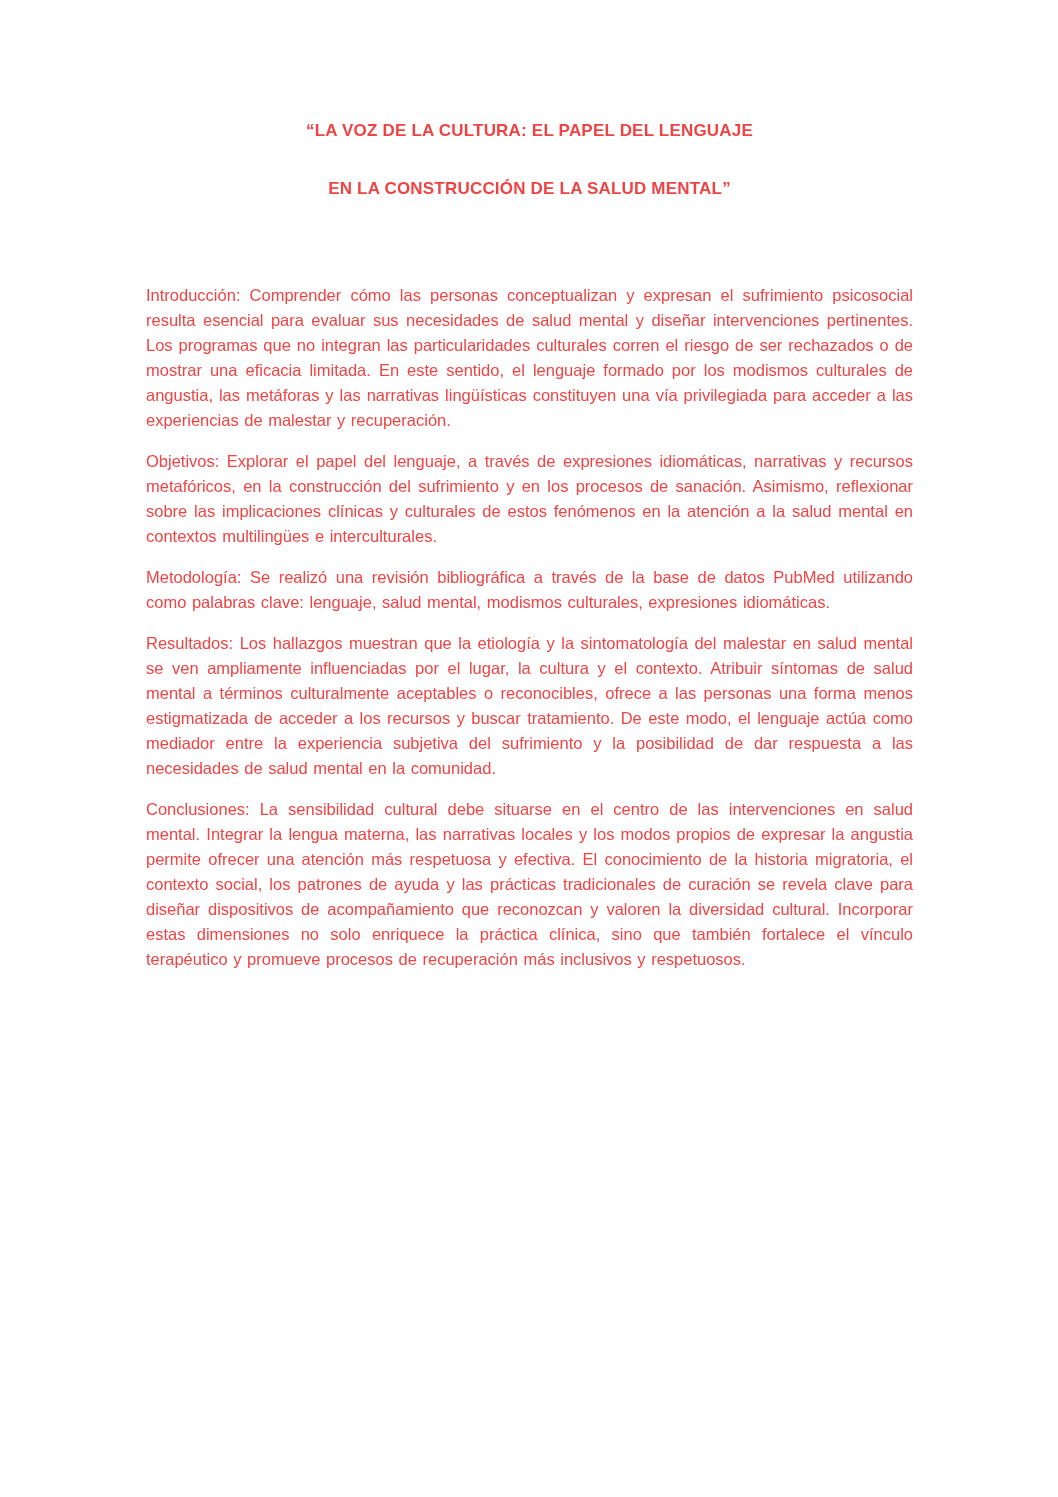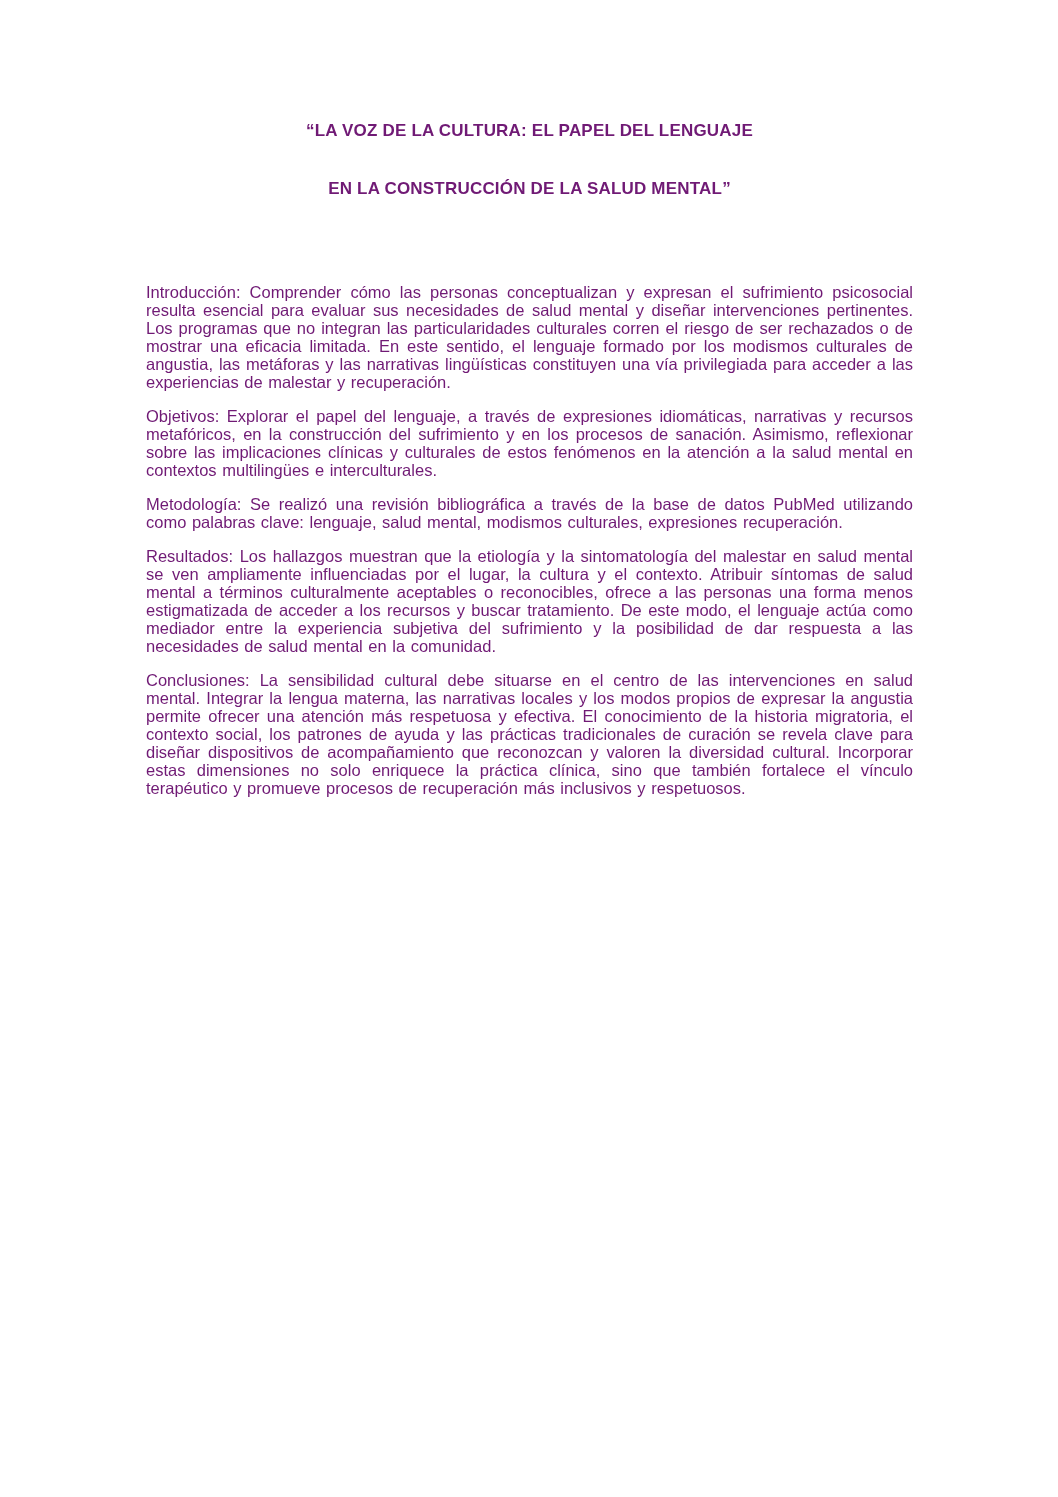--- a/index.html
+++ b/index.html
@@ -6,21 +6,21 @@
     margin: 0;
     padding: 0;
     background: #ffffff;
   }
   .page {
     position: relative;
     width: 1058px;
     height: 1157px;
     background: #ffffff;
     font-family: "Liberation Sans", "DejaVu Sans", sans-serif;
-    color: #701a75;
+    color: #ef4444;
     overflow: hidden;
   }
   .content {
     position: absolute;
     left: 146px;
     right: 145px;
     top: 121px;
   }
   .doc-title {
     text-align: center;
@@ -33,39 +33,39 @@
   }
   .doc-title .title-line + .title-line {
     margin-top: 38px;
   }
   .paragraphs {
     margin-top: 84px;
   }
   .paragraphs p {
     margin: 12px 0 16px 0;
     font-size: 16.5px;
-    line-height: 18px;
+    line-height: 25px;
     text-align: justify;
     text-justify: inter-word;
     word-spacing: 1px;
   }
 </style>
 </head>
 <body>
 
 <div class="page">
   <div class="content">
 
     <div class="doc-title">
       <div class="title-line">“LA VOZ DE LA CULTURA: EL PAPEL DEL LENGUAJE</div>
       <div class="title-line">EN LA CONSTRUCCIÓN DE LA SALUD MENTAL”</div>
     </div>
 
     <div class="paragraphs">
       <p>Introducción: Comprender cómo las personas conceptualizan y expresan el sufrimiento psicosocial resulta esencial para evaluar sus necesidades de salud mental y diseñar intervenciones pertinentes. Los programas que no integran las particularidades culturales corren el riesgo de ser rechazados o de mostrar una eficacia limitada. En este sentido, el lenguaje formado por los modismos culturales de angustia, las metáforas y las narrativas lingüísticas constituyen una vía privilegiada para acceder a las experiencias de malestar y recuperación.</p>
       <p>Objetivos: Explorar el papel del lenguaje, a través de expresiones idiomáticas, narrativas y recursos metafóricos, en la construcción del sufrimiento y en los procesos de sanación. Asimismo, reflexionar sobre las implicaciones clínicas y culturales de estos fenómenos en la atención a la salud mental en contextos multilingües e interculturales.</p>
-      <p>Metodología: Se realizó una revisión bibliográfica a través de la base de datos PubMed utilizando como palabras clave: lenguaje, salud mental, modismos culturales, expresiones recuperación.</p>
+      <p>Metodología: Se realizó una revisión bibliográfica a través de la base de datos PubMed utilizando como palabras clave: lenguaje, salud mental, modismos culturales, expresiones idiomáticas.</p>
       <p>Resultados: Los hallazgos muestran que la etiología y la sintomatología del malestar en salud mental se ven ampliamente influenciadas por el lugar, la cultura y el contexto. Atribuir síntomas de salud mental a términos culturalmente aceptables o reconocibles, ofrece a las personas una forma menos estigmatizada de acceder a los recursos y buscar tratamiento. De este modo, el lenguaje actúa como mediador entre la experiencia subjetiva del sufrimiento y la posibilidad de dar respuesta a las necesidades de salud mental en la comunidad.</p>
       <p>Conclusiones: La sensibilidad cultural debe situarse en el centro de las intervenciones en salud mental. Integrar la lengua materna, las narrativas locales y los modos propios de expresar la angustia permite ofrecer una atención más respetuosa y efectiva. El conocimiento de la historia migratoria, el contexto social, los patrones de ayuda y las prácticas tradicionales de curación se revela clave para diseñar dispositivos de acompañamiento que reconozcan y valoren la diversidad cultural. Incorporar estas dimensiones no solo enriquece la práctica clínica, sino que también fortalece el vínculo terapéutico y promueve procesos de recuperación más inclusivos y respetuosos.</p>
     </div>
 
   </div>
 </div>
 
 </body></html>

